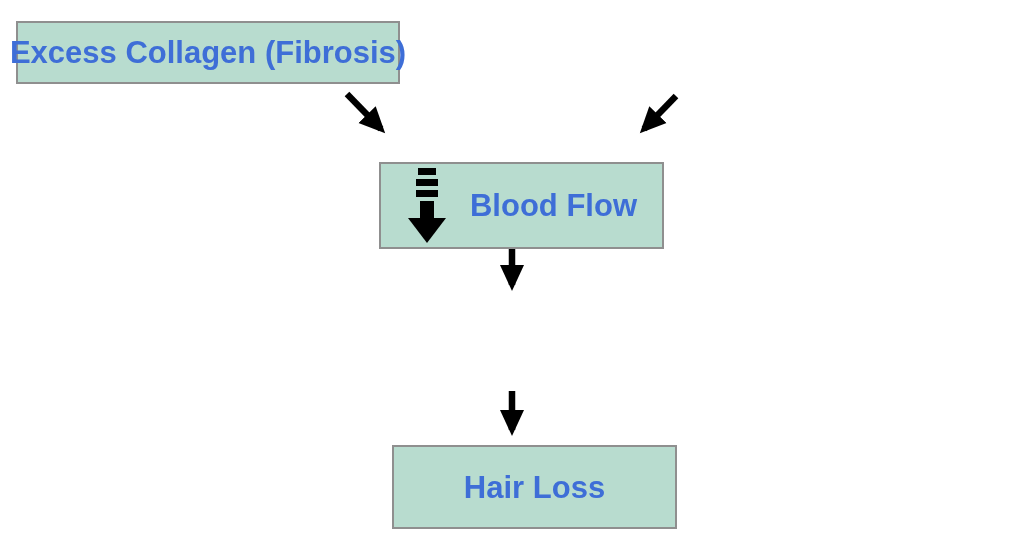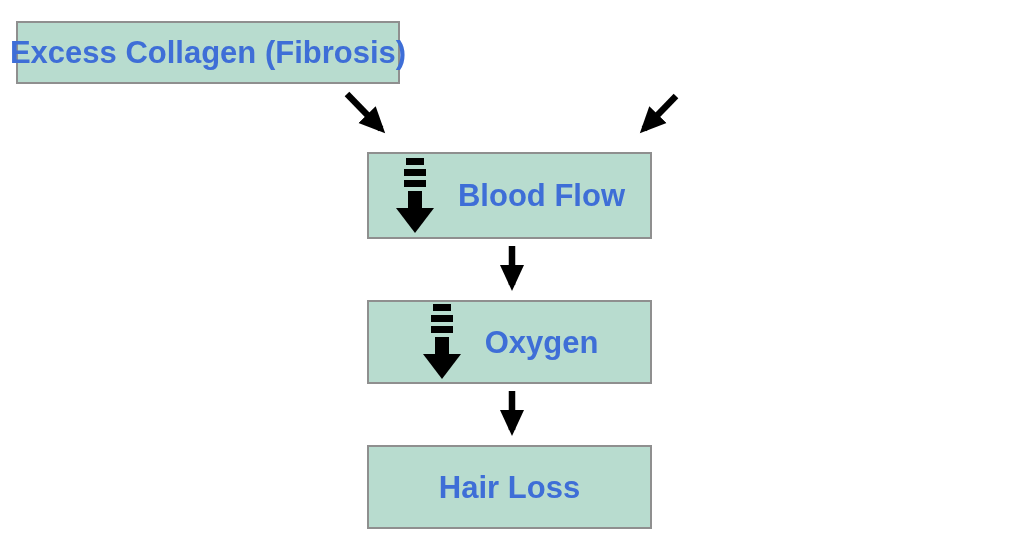--- a/index.html
+++ b/index.html
@@ -37,23 +37,23 @@
     font-size: 31px;
   }
   #node-excess-collagen { left: 16px;  width: 384px; }
   #node-calcification   { left: 540px; width: 470px; }
   
   .node.mid {
     left: 367px;
     width: 285px;
     font-size: 31px;
   }
-  #node-blood-flow { top: 152px; height: 87px; }
+  #node-blood-flow { top: 162px; height: 87px; margin-left: 12px; }
   #node-oxygen     { top: 300px; height: 84px; }
-  #node-hair-loss  { top: 445px; height: 84px; }
+  #node-hair-loss  { top: 445px; height: 84px; margin-left: 25px; }
   .node .content {
     display: flex;
     align-items: center;
     gap: 22px;
   }
   .decrease-icon {
     display: block;
   }
   .decrease-icon rect,
   .decrease-icon polygon {
@@ -104,30 +104,18 @@
         <rect x="12" y="0" width="18" height="7"></rect>
         <rect x="10" y="11" width="22" height="7"></rect>
         <rect x="10" y="22" width="22" height="7"></rect>
         <rect x="14" y="33" width="14" height="20"></rect>
         <polygon points="2,50 40,50 21,75"></polygon>
       </svg>
       <span class="label">Blood Flow</span>
     </span>
   </div>
 
-  <div class="node mid" id="node-oxygen">
-    <span class="content">
-      <svg class="decrease-icon" width="42" height="76" viewBox="0 0 42 76" xmlns="http://www.w3.org/2000/svg">
-        <rect x="12" y="0" width="18" height="7"></rect>
-        <rect x="10" y="11" width="22" height="7"></rect>
-        <rect x="10" y="22" width="22" height="7"></rect>
-        <rect x="14" y="33" width="14" height="20"></rect>
-        <polygon points="2,50 40,50 21,75"></polygon>
-      </svg>
-      <span class="label">Oxygen</span>
-    </span>
-  </div>
 
   <div class="node mid" id="node-hair-loss">
     <span class="label">Hair Loss</span>
   </div>
 
 </div>
 
 </body></html>

